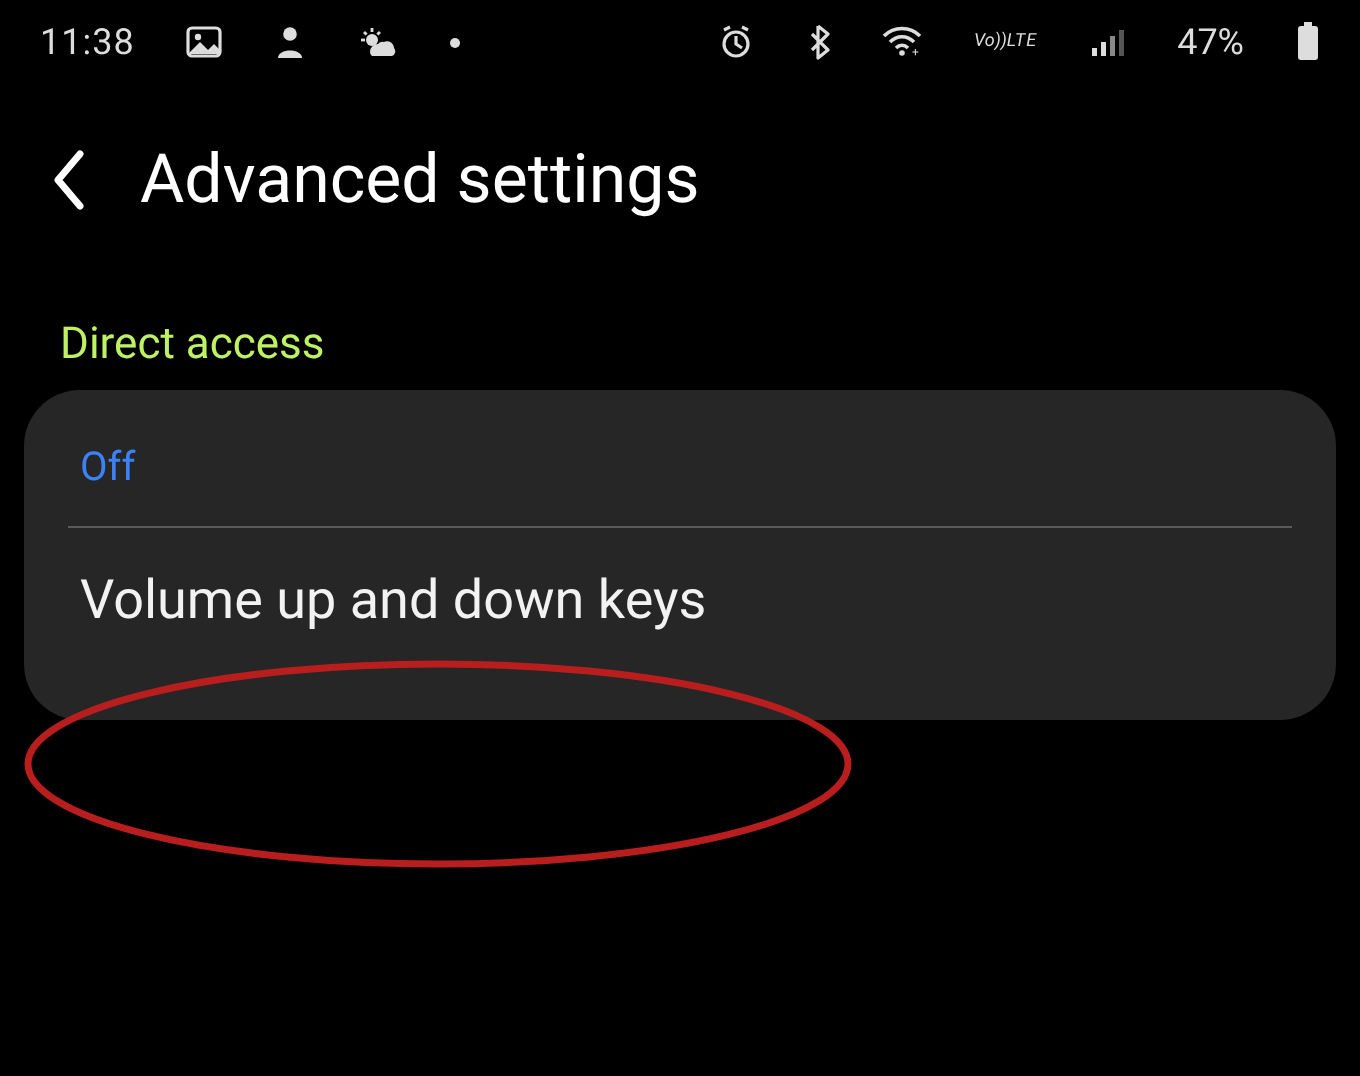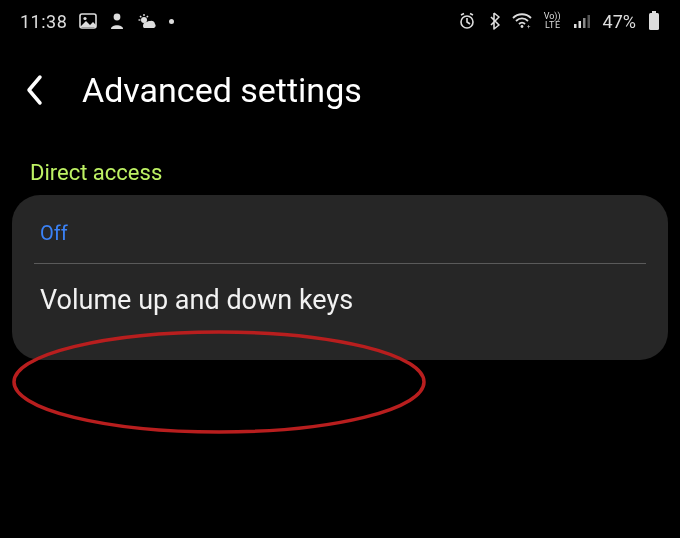--- a/index.html
+++ b/index.html
@@ -16,32 +16,32 @@
     justify-content: space-between;
     align-items: center;
     height: 42px;
     padding: 0 20px;
     color: #ddd;
     font-size: 18px;
   }
   .status-left, .status-right {
     display: flex;
     align-items: center;
-    gap: 12px;
+    gap: 26px;
   }
   .status-left .time { font-weight: 400; letter-spacing: 0.5px; }
   .status-right .pct { font-size: 18px; }
   .ic { display: inline-flex; align-items: center; justify-content: center; }
   .ic svg { display: block; }
   .dot { width: 5px; height: 5px; border-radius: 50%; background: #ddd; }
 
   .header {
     display: flex;
     align-items: center;
-    gap: 36px;
+    gap: 24px;
     padding: 28px 24px 36px 24px;
   }
   .header .title {
     font-size: 34px;
     font-weight: 400;
     color: #fff;
   }
 
   .section-label {
     color: #bef264;
@@ -82,22 +82,23 @@
   .annot svg { display: block; }
   .batt-body {
     display: inline-flex;
     align-items: center;
   }
   .lte {
     font-size: 9px;
     line-height: 9px;
     text-align: center;
     display: inline-flex;
-    flex-direction: column;
+    flex-direction: row;
     align-items: flex-end;
+    font-style: italic;
   }
   .lte .top { font-size:9px; }
   .lte .bot { font-size:9px; letter-spacing:0.5px; }
 
 </style>
 </head>
 <body>
 
 <div class="status-bar">
   <div class="status-left">

